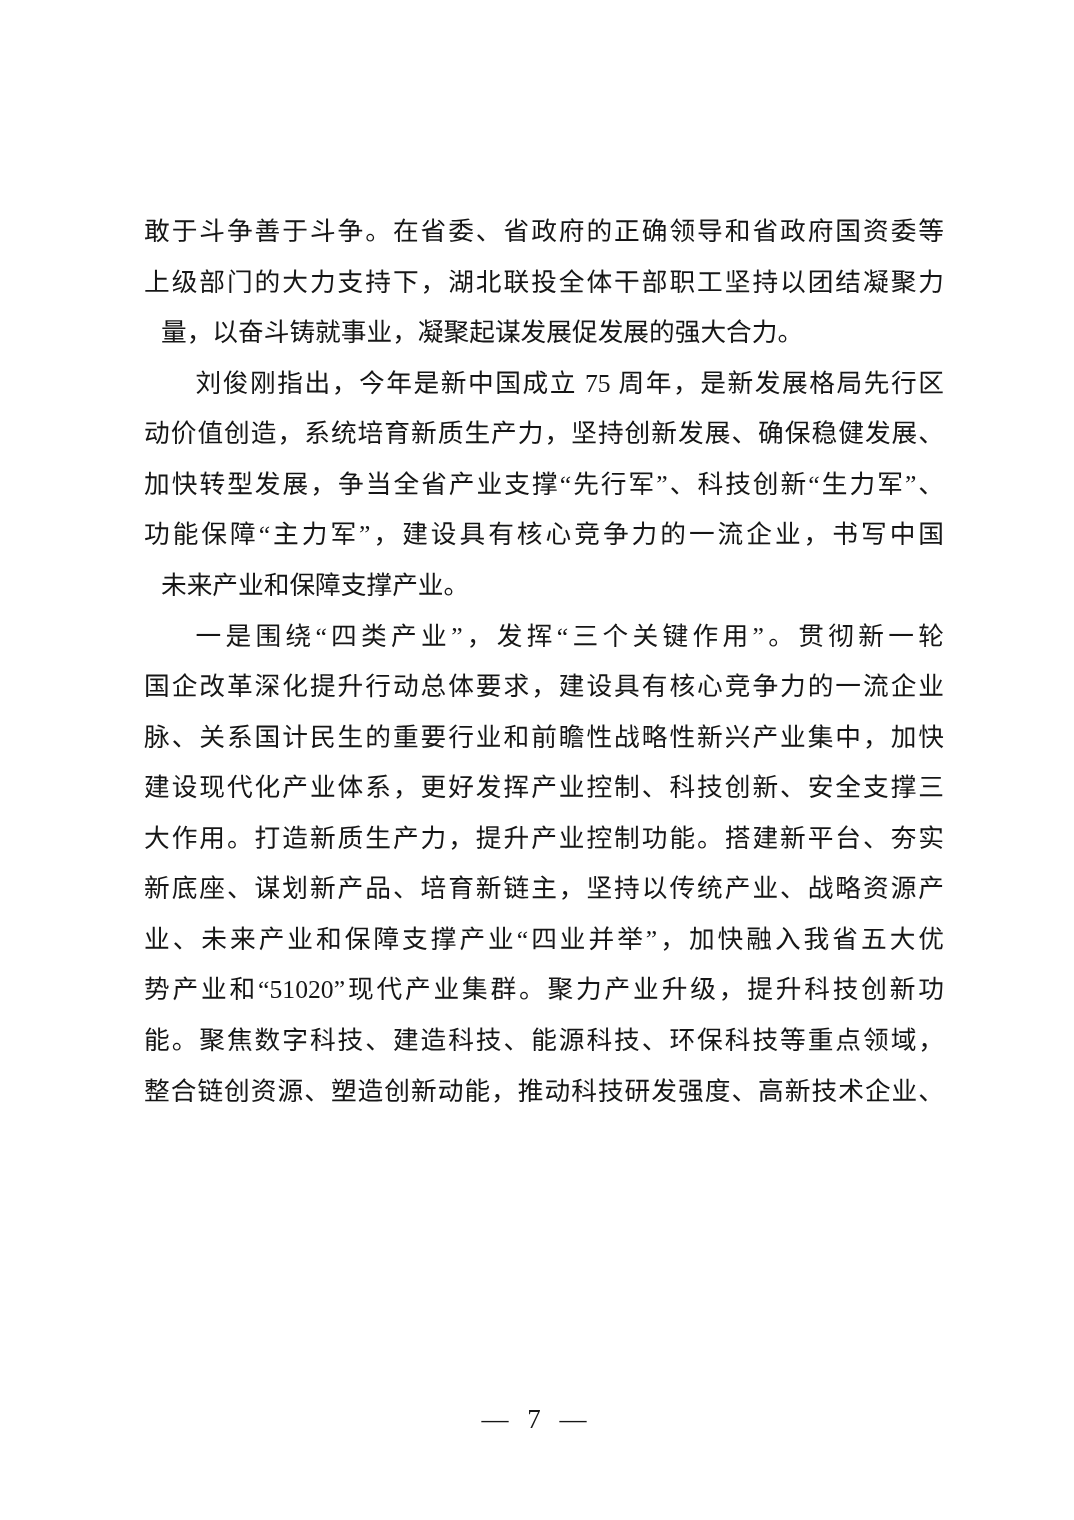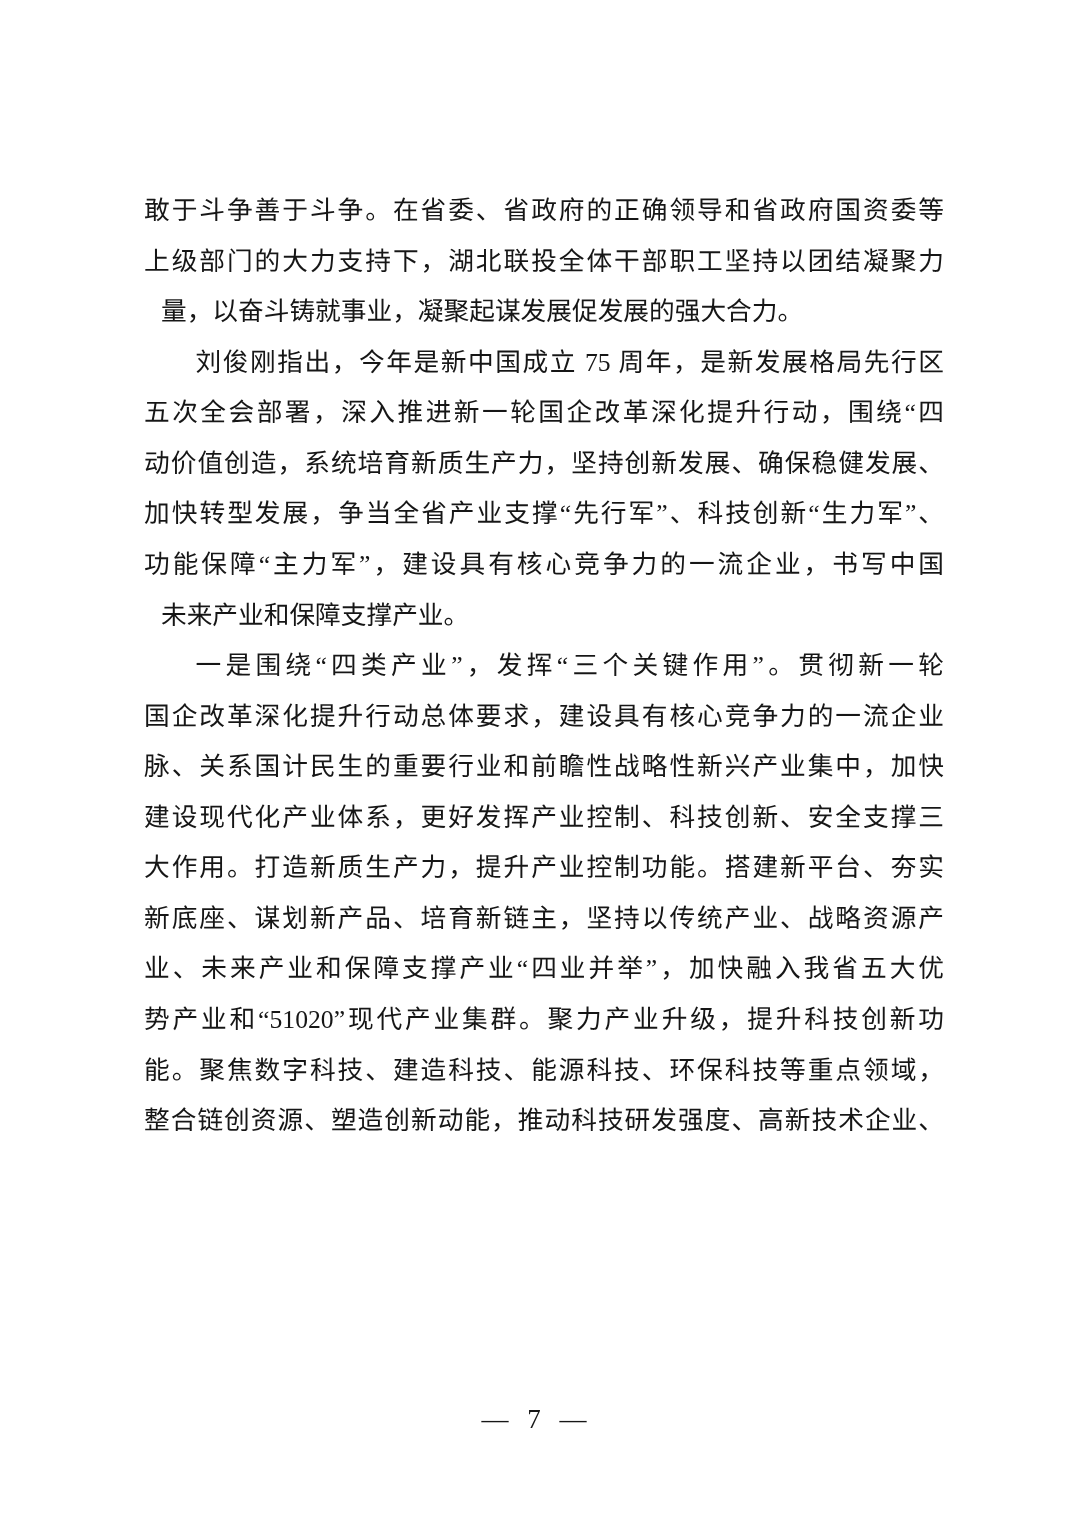--- a/index.html
+++ b/index.html
@@ -16,21 +16,21 @@
     position: relative;
     width: 1074px;
     height: 1520px;
     background: #ffffff;
     color: #1a1a1a;
     overflow: hidden;
   }
   .doc-body {
     position: absolute;
     left: 144px;
-    top: 186px;
+    top: 207px;
     width: 800px;
     font-family: Liberation Serif, serif;
   }
   .line {
     height: 50.57px;
     line-height: 50.57px;
     font-size: 25.7px;
     letter-spacing: 0;
     text-align: justify;
     
@@ -65,21 +65,20 @@
 
   <div class="doc-body" id="doc-body">
 
   <div>
         <div class="line">敢于斗争善于斗争。在省委、省政府的正确领导和省政府国资委等</div>
         <div class="line">上级部门的大力支持下，湖北联投全体干部职工坚持以团结凝聚力</div>
         <div class="line para-end">量，以奋斗铸就事业，凝聚起谋发展促发展的强大合力。</div>
       </div>
       <div>
         <div class="line indent">刘俊刚指出，今年是新中国成立 75 周年，是新发展格局先行区</div>
-        <div class="line">五次全会部署，深入推进新一轮国企改革深化提升行动，围绕“四</div>
         <div class="line">动价值创造，系统培育新质生产力，坚持创新发展、确保稳健发展、</div>
         <div class="line">加快转型发展，争当全省产业支撑“先行军”、科技创新“生力军”、</div>
         <div class="line">功能保障“主力军”，建设具有核心竞争力的一流企业，书写中国</div>
         <div class="line para-end">未来产业和保障支撑产业。</div>
       </div>
       <div>
         <div class="line indent">一是围绕“四类产业”，发挥“三个关键作用”。贯彻新一轮</div>
         <div class="line">国企改革深化提升行动总体要求，建设具有核心竞争力的一流企业</div>
         <div class="line">脉、关系国计民生的重要行业和前瞻性战略性新兴产业集中，加快</div>
         <div class="line">建设现代化产业体系，更好发挥产业控制、科技创新、安全支撑三</div>

